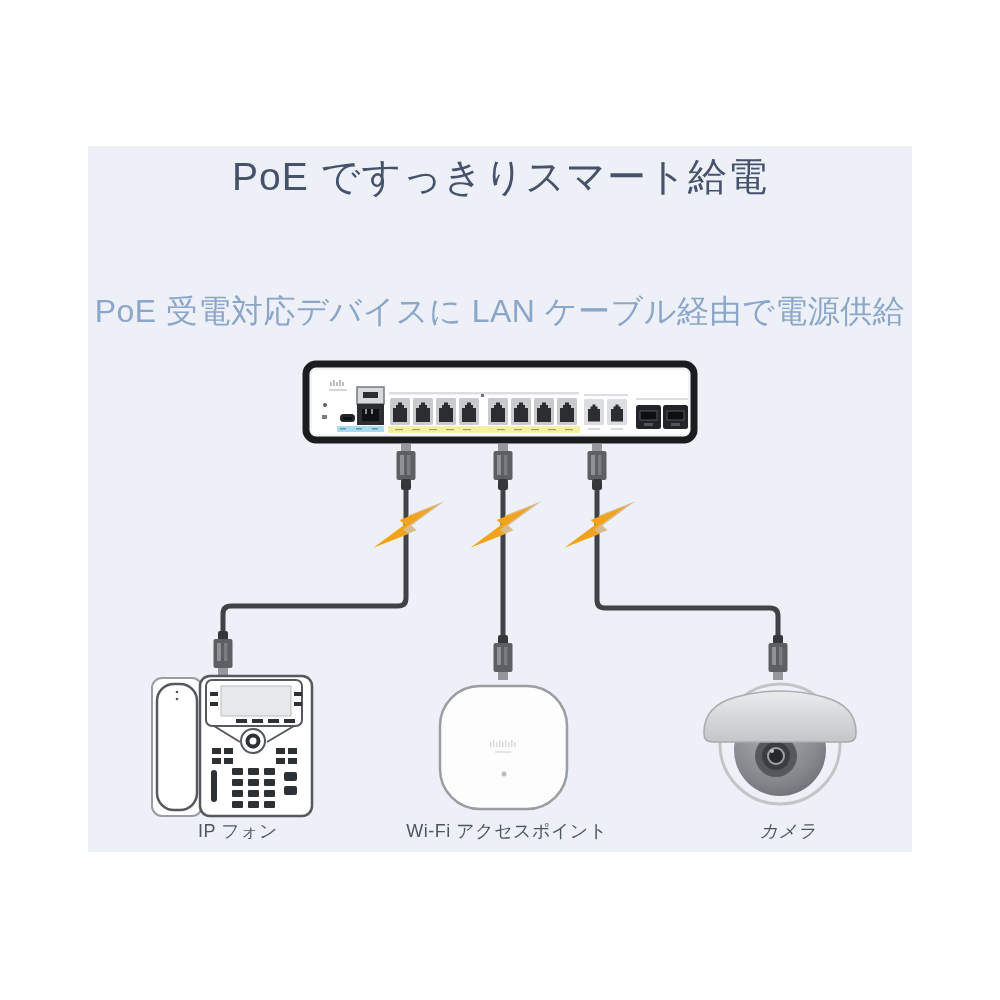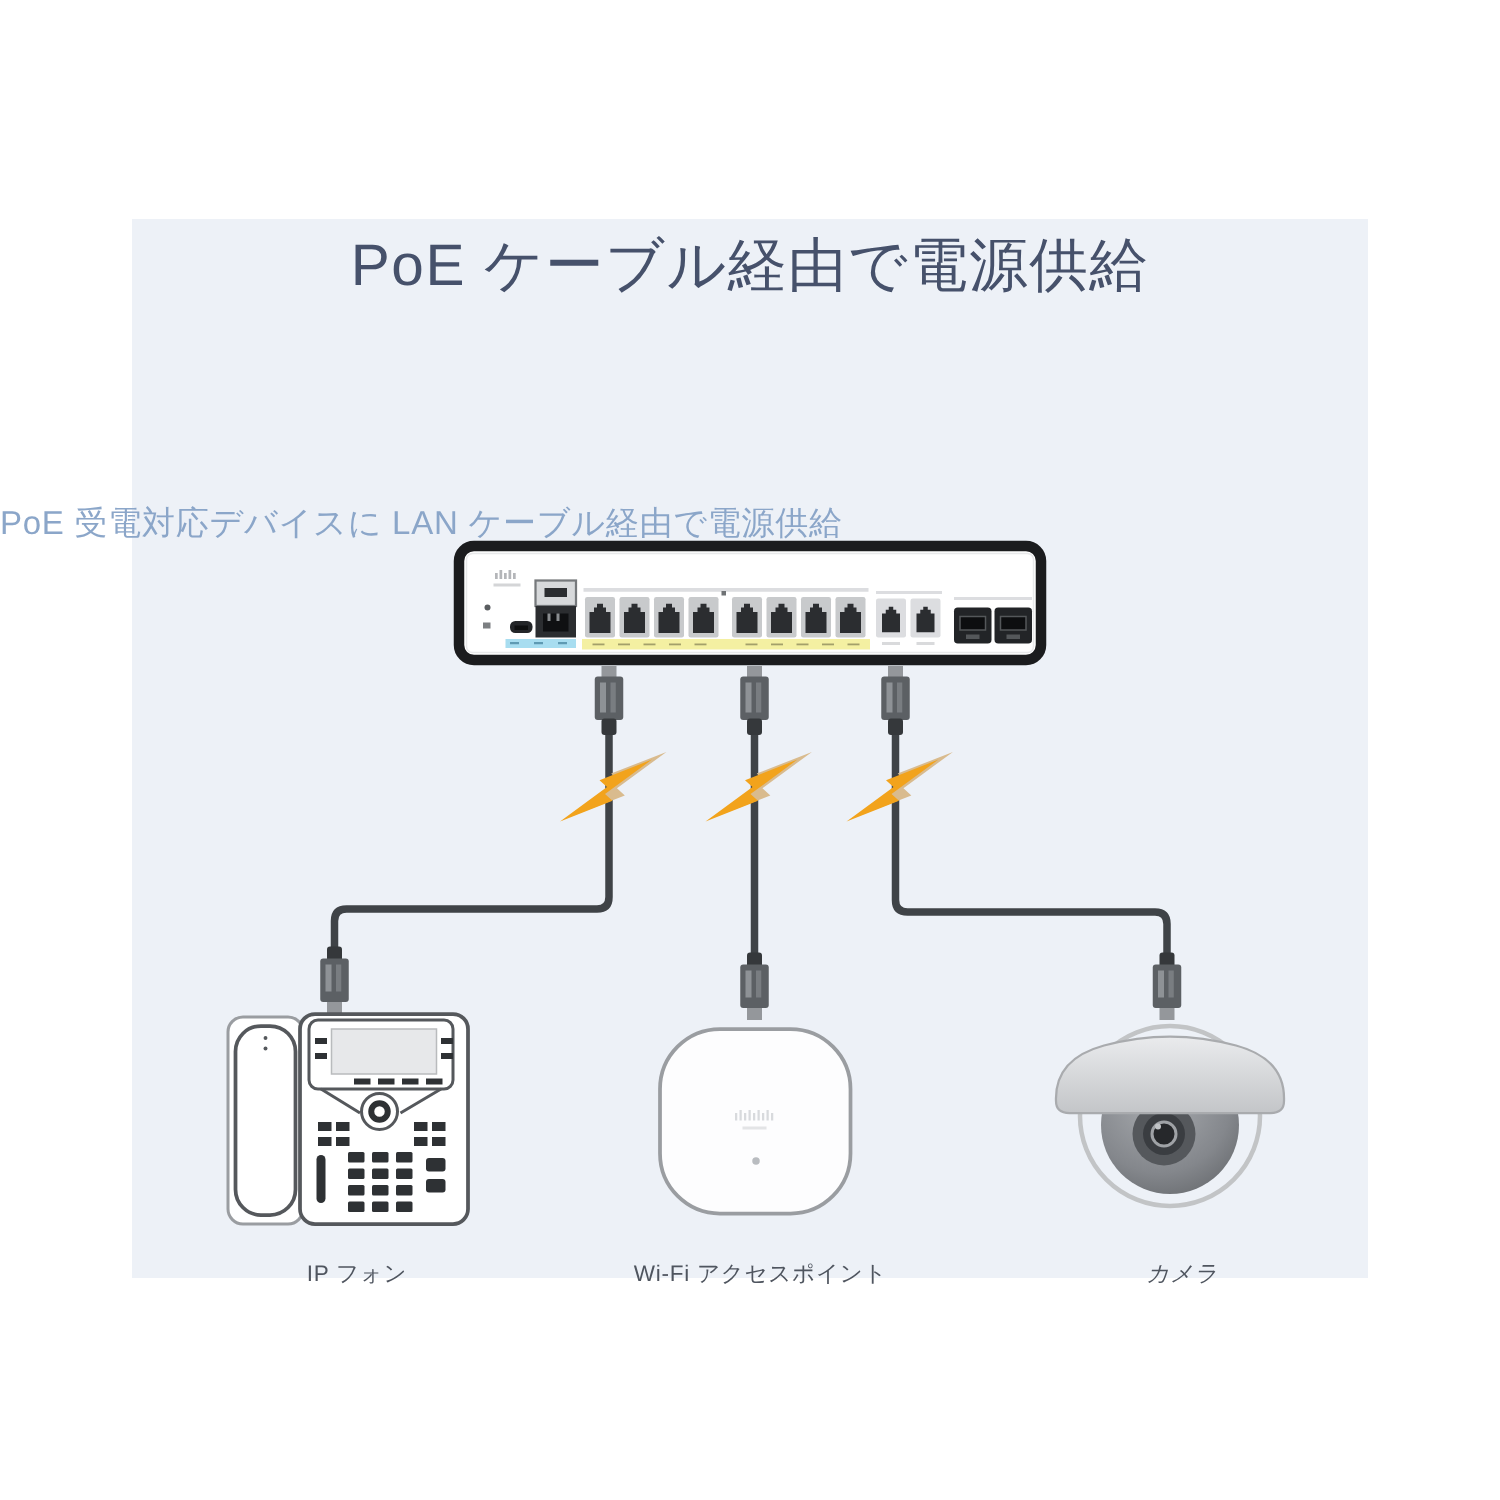--- a/index.html
+++ b/index.html
@@ -1,37 +1,37 @@
 <!DOCTYPE html>
 <html><head>
 <meta charset="utf-8">
 <style>
   html,body{margin:0;padding:0;background:#ffffff;}
   .stage{position:relative;width:1000px;height:1000px;background:#ffffff;overflow:hidden;
          font-family:"Liberation Sans", sans-serif;}
   .panel{position:absolute;left:88px;top:146px;width:824px;height:706px;background:#edf1f7;}
   .title{position:absolute;left:0;top:150px;width:1000px;text-align:center;
          font-size:39px;font-weight:400;color:#46516b;letter-spacing:1px;}
-  .subtitle{position:absolute;left:0;top:290px;width:1000px;
-         font-size:22px;font-weight:400;color:#8ba6c9;letter-spacing:0.5px;margin-top:44px;}
-  .dev-label{position:absolute;top:840px;transform:translateX(-50%);
-         font-size:15px;color:#4f555f;letter-spacing:0.5px;white-space:nowrap;}
+  .subtitle{position:absolute;left:0;top:290px;width:1000px;text-align:center;
+         font-size:32px;font-weight:400;color:#8ba6c9;letter-spacing:0.5px;}
+  .dev-label{position:absolute;top:819px;transform:translateX(-50%);
+         font-size:18px;color:#4f555f;letter-spacing:0.5px;white-space:nowrap;}
   .lbl-phone{left:238px;}
   .lbl-ap{left:507px;text-align:center;}
   .lbl-cam{left:788px;font-style:italic;}
   svg.diagram{position:absolute;left:0;top:0;}
 </style>
 </head>
 <body>
 
 <div class="stage">
 
   <div class="panel"></div>
 
-  <div class="title">PoE ケーブル経由で電源供給</div>
+  <div class="title">PoE ですっきりスマート給電</div>
   <div class="subtitle">PoE 受電対応デバイスに LAN ケーブル経由で電源供給</div>
 
   <svg class="diagram" width="1000" height="1000" viewBox="0 0 1000 1000">
     <defs>
       <g id="rj45p">
         <rect width="20" height="27" rx="1.5" fill="#c8cacc"></rect>
         <path d="M3,10 L6,10 L6,7 L8,7 L8,4.5 L12,4.5 L12,7 L14,7 L14,10 L17,10 L17,24 L3,24 Z" fill="#2b2d30"></path>
       </g>
       <g id="rj45u">
         <rect width="20" height="26" rx="1.5" fill="#dcdde0"></rect>

